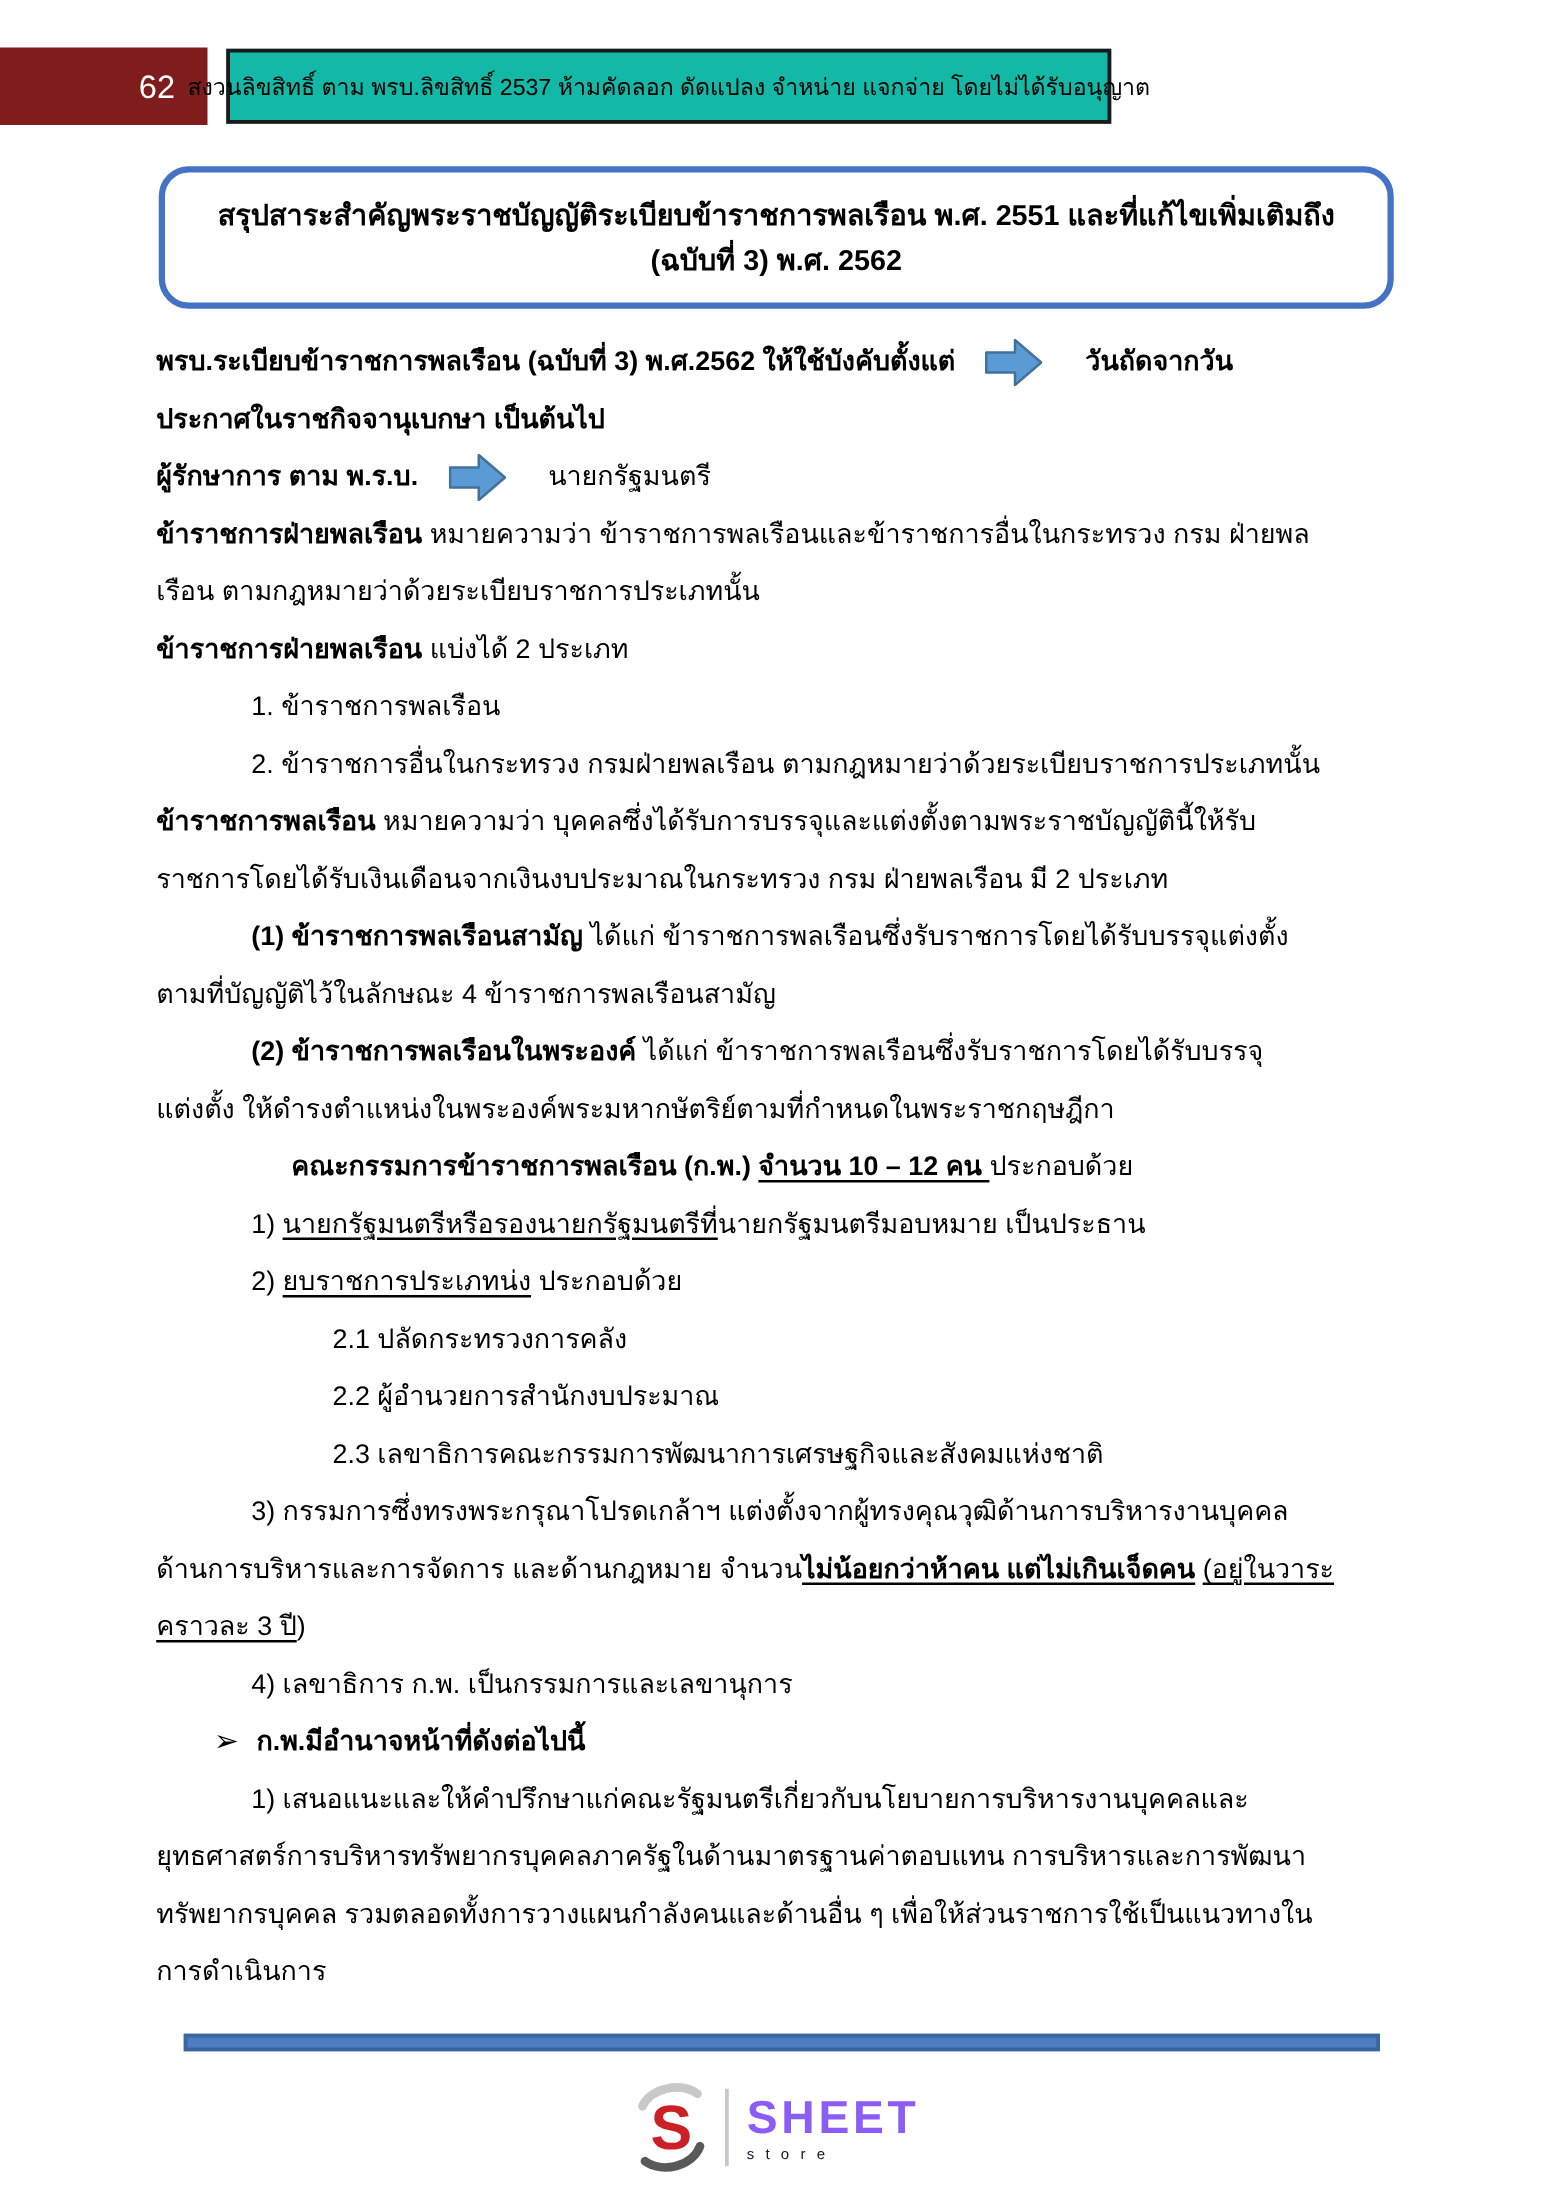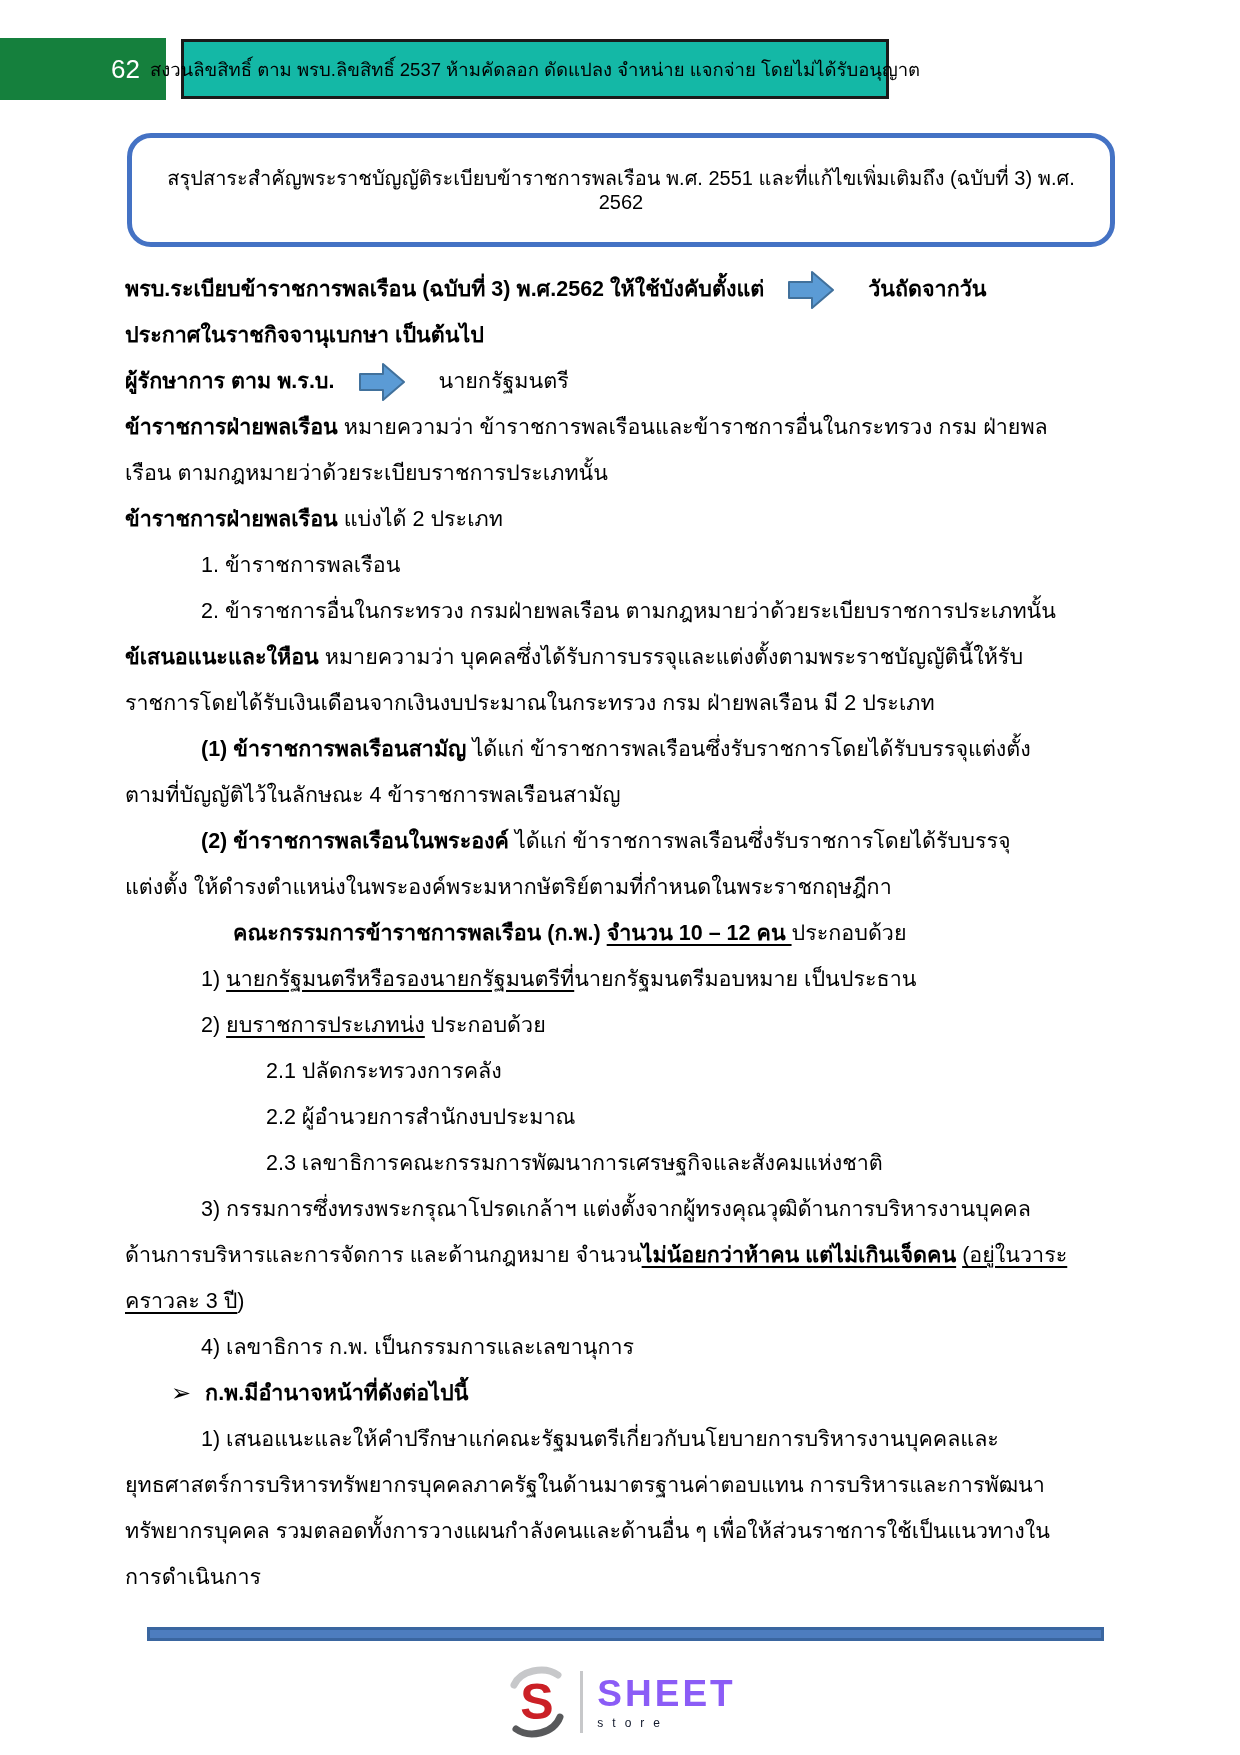--- a/index.html
+++ b/index.html
@@ -2,36 +2,36 @@
 <html><head>
 <meta charset="utf-8">
 <style>
   html,body{margin:0;padding:0;}
   body{
     width:1240px;height:1755px;position:relative;background:#ffffff;
     font-family:"Liberation Sans",sans-serif;color:#000;overflow:hidden;
   }
   
   .pagenum-box{
-    position:absolute;left:0;top:38px;width:166px;height:62px;background:#15803d;
+    position:absolute;left:0;top:38px;width:166px;height:62px;background:#7f1d1d;
     display:flex;align-items:center;justify-content:flex-end;padding-right:26px;box-sizing:border-box;
   }
   .pagenum-box span{color:#fff;font-size:26px;}
   .copyright-box{
     position:absolute;left:181px;top:39px;width:708px;height:60px;border:3px solid #1a1a1a;
     display:flex;align-items:center;justify-content:center;box-sizing:border-box;background:#14b8a6;
   }
   .copyright-box span{font-size:18.5px;white-space:nowrap;}
   
   .title-box{
     position:absolute;left:127px;top:133px;width:988px;height:114px;border:5px solid #4472C4;
     border-radius:24px;box-sizing:border-box;display:flex;align-items:center;justify-content:center;
     text-align:center;padding:0 34px;background:#fff;
   }
-  .title-box .title-text{font-size:20px;font-weight:normal;line-height:24px;}
+  .title-box .title-text{font-size:23px;font-weight:bold;line-height:36px;}
   
   .doc-body{position:absolute;left:125px;top:266px;width:1000px;}
   .line{height:46px;line-height:46px;font-size:21.5px;white-space:nowrap;}
   .line .b{font-weight:bold;}
   .line .u{text-decoration:underline;text-underline-offset:4px;text-decoration-thickness:1.5px;}
   .ind-para{padding-left:0;}
   .ind-item{padding-left:76px;}
   .ind-head{padding-left:108px;}
   .ind-sub{padding-left:141px;}
   .ind-bullet{padding-left:46px;}
@@ -74,21 +74,21 @@
         </svg></span><span class="b">วันถัดจากวัน</span></div>
     <div class="line ind-para"><span class="b">ประกาศในราชกิจจานุเบกษา เป็นต้นไป</span></div>
     <div class="line ind-para"><span class="b">ผู้รักษาการ ตาม พ.ร.บ.</span><span class="arrow-icon"><svg viewBox="0 0 46 38" width="46" height="38">
           <polygon points="1,11 24,11 24,1 45,19 24,37 24,27 1,27" fill="#5B9BD5" stroke="#41719C" stroke-width="2" stroke-linejoin="round"></polygon>
         </svg></span><span>นายกรัฐมนตรี</span></div>
     <div class="line ind-para"><span class="b">ข้าราชการฝ่ายพลเรือน</span><span> หมายความว่า ข้าราชการพลเรือนและข้าราชการอื่นในกระทรวง กรม ฝ่ายพล</span></div>
     <div class="line ind-para"><span>เรือน ตามกฎหมายว่าด้วยระเบียบราชการประเภทนั้น</span></div>
     <div class="line ind-para"><span class="b">ข้าราชการฝ่ายพลเรือน</span><span> แบ่งได้ 2 ประเภท</span></div>
     <div class="line ind-item"><span>1. ข้าราชการพลเรือน</span></div>
     <div class="line ind-item"><span>2. ข้าราชการอื่นในกระทรวง กรมฝ่ายพลเรือน ตามกฎหมายว่าด้วยระเบียบราชการประเภทนั้น</span></div>
-    <div class="line ind-para"><span class="b">ข้เสนอแนะและใหือน</span><span> หมายความว่า บุคคลซึ่งได้รับการบรรจุและแต่งตั้งตามพระราชบัญญัตินี้ให้รับ</span></div>
+    <div class="line ind-para"><span class="b">ข้าราชการพลเรือน</span><span> หมายความว่า บุคคลซึ่งได้รับการบรรจุและแต่งตั้งตามพระราชบัญญัตินี้ให้รับ</span></div>
     <div class="line ind-para"><span>ราชการโดยได้รับเงินเดือนจากเงินงบประมาณในกระทรวง กรม ฝ่ายพลเรือน มี 2 ประเภท</span></div>
     <div class="line ind-item"><span class="b">(1) ข้าราชการพลเรือนสามัญ</span><span> ได้แก่ ข้าราชการพลเรือนซึ่งรับราชการโดยได้รับบรรจุแต่งตั้ง</span></div>
     <div class="line ind-para"><span>ตามที่บัญญัติไว้ในลักษณะ 4 ข้าราชการพลเรือนสามัญ</span></div>
     <div class="line ind-item"><span class="b">(2) ข้าราชการพลเรือนในพระองค์</span><span> ได้แก่ ข้าราชการพลเรือนซึ่งรับราชการโดยได้รับบรรจุ</span></div>
     <div class="line ind-para"><span>แต่งตั้ง ให้ดำรงตำแหน่งในพระองค์พระมหากษัตริย์ตามที่กำหนดในพระราชกฤษฎีกา</span></div>
     <div class="line ind-head"><span class="b">คณะกรรมการข้าราชการพลเรือน (ก.พ.) </span><span class="b u">จำนวน 10 – 12 คน </span><span>ประกอบด้วย</span></div>
     <div class="line ind-item"><span>1) </span><span class="u">นายกรัฐมนตรีหรือรองนายกรัฐมนตรีที่</span><span>นายกรัฐมนตรีมอบหมาย เป็นประธาน</span></div>
     <div class="line ind-item"><span>2) </span><span class="u">ยบราชการประเภทน่ง</span><span> ประกอบด้วย</span></div>
     <div class="line ind-sub"><span>2.1 ปลัดกระทรวงการคลัง</span></div>
     <div class="line ind-sub"><span>2.2 ผู้อำนวยการสำนักงบประมาณ</span></div>

